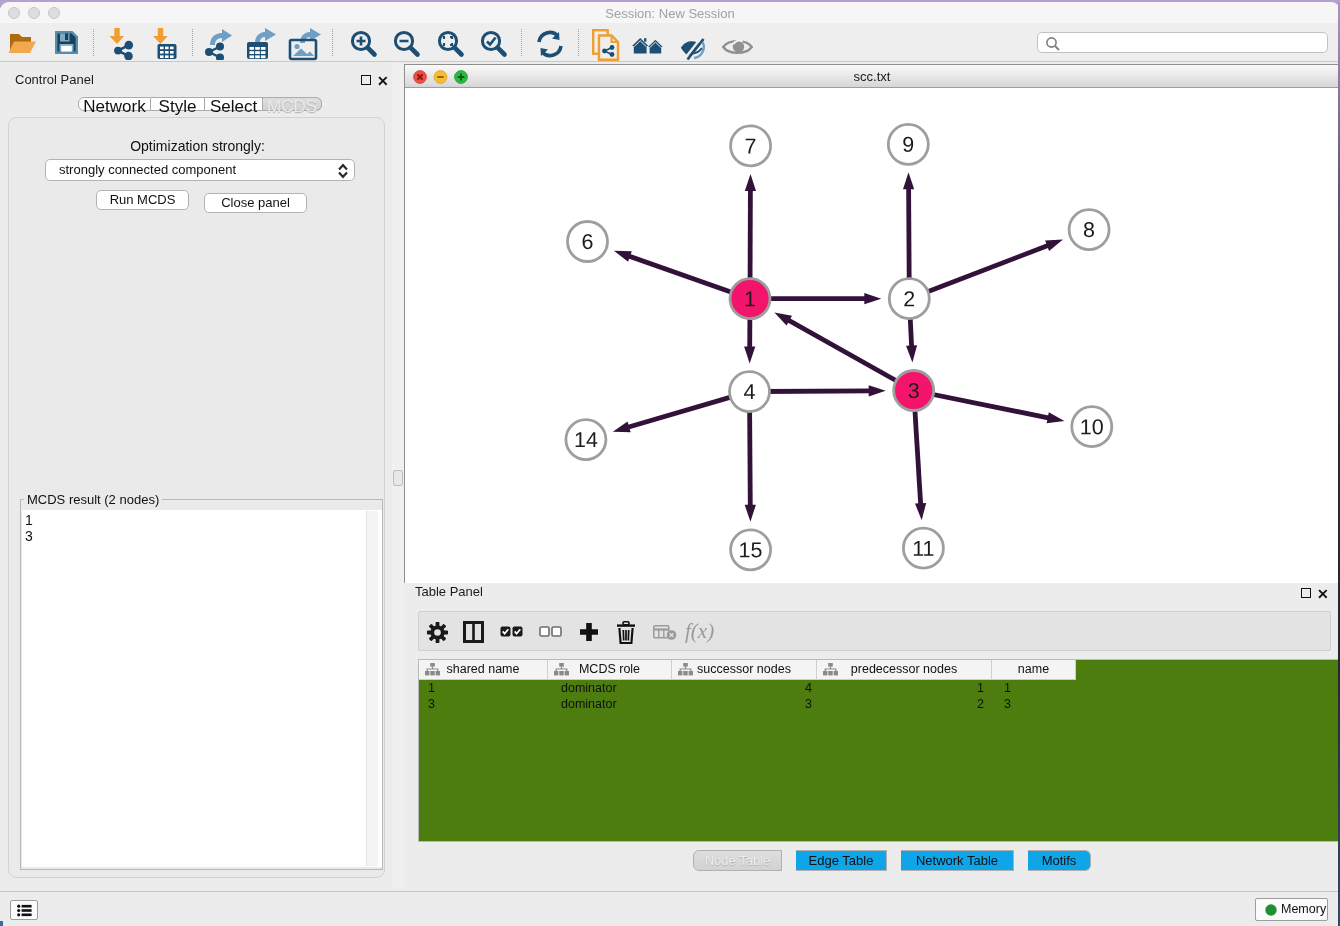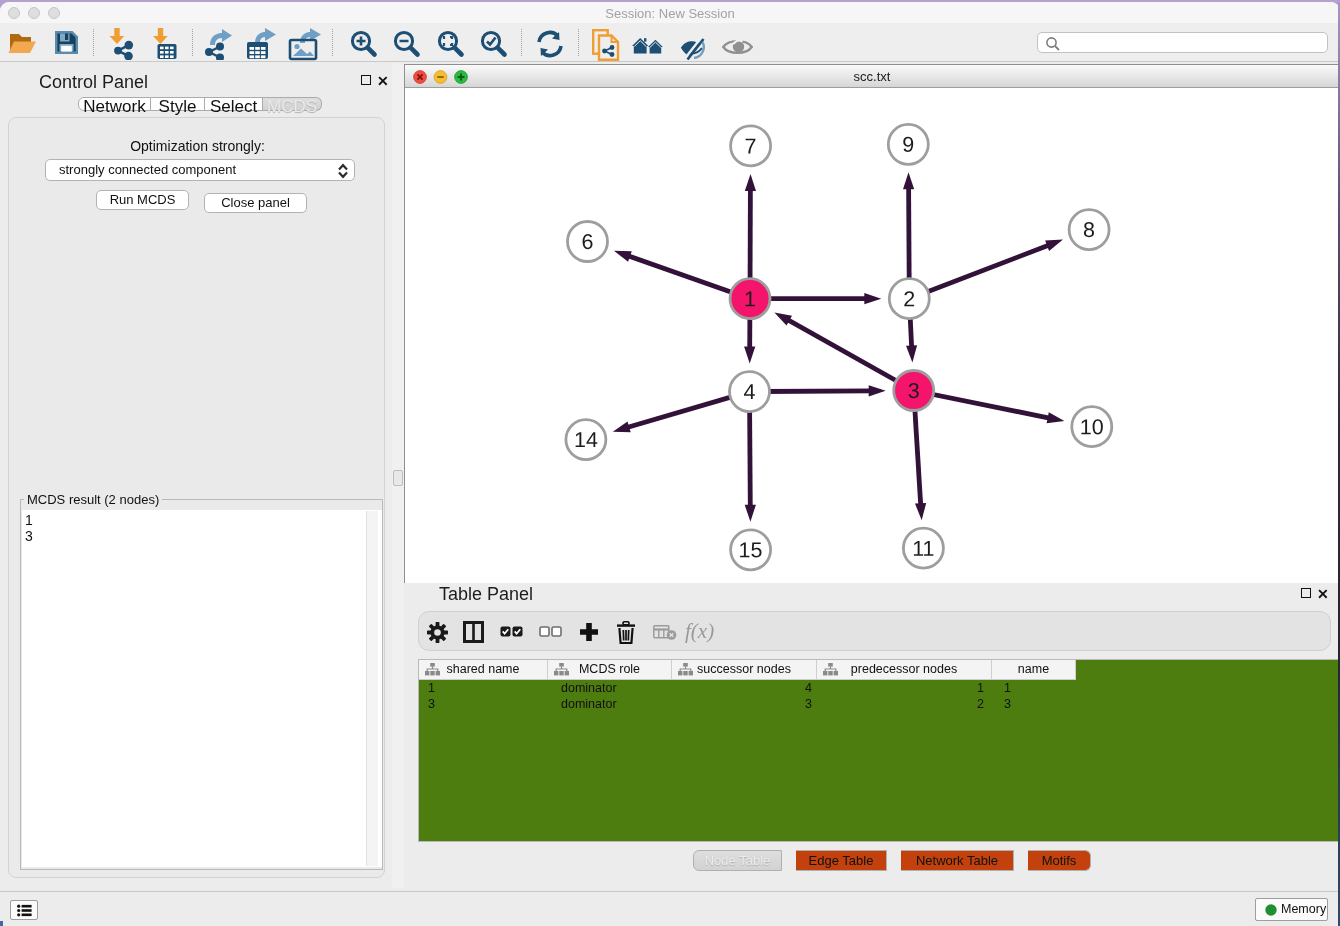--- a/index.html
+++ b/index.html
@@ -18,21 +18,21 @@
 
 #toolbar { position:absolute; left:0; top:21px; width:1340px; height:39px;
   background:#eeeeee; border-bottom:1px solid #c9c9c9; }
 .sep { position:absolute; top:6px; height:27px; width:0;
   border-left:1.6px dotted #a2a2a2; }
 .ticon { position:absolute; top:0; }
 #search { position:absolute; left:1037px; top:9px; width:291px; height:21px;
   background:#ffffff; border:1px solid #c2c2c2; border-radius:5px; }
 
 #cpanel { position:absolute; left:0; top:61px; width:392px; height:825px; background:#ececec; }
-.paneltitle { font-size:18px; color:#1c1c1c;margin-left:24px; }
+.paneltitle { font-size:13px; color:#1c1c1c; }
 .winbtn-sq { position:absolute; width:10px; height:10px; border:1.6px solid #111; }
 .winbtn-x { position:absolute; font-size:14px; font-weight:bold; color:#111; line-height:12px; }
 .tabbar { position:absolute; display:flex; }
 .tab { height:14px; background:#fff; border:1px solid #ababab; border-left:none;
   font-size:17px; color:#111; text-align:center; line-height:18px; }
 .tab.first { border-left:1px solid #ababab; border-radius:6px 0 0 6px; }
 .tab.last { border-radius:0 6px 6px 0; }
 .tab.gray { background:linear-gradient(#dedede,#d2d2d2); color:#ebebeb;
   text-shadow:0 1px 1px #b0b0b0; }
 #mcdspanel { position:absolute; left:8px; top:54px; width:377px; height:761px;
@@ -63,30 +63,30 @@
 #netwin { position:absolute; left:404px; top:62px; width:936px; height:527px;
   border:1px solid #8f8f8f; border-bottom:1px solid #cfcfcf; background:#fff; }
 #nettitle { position:absolute; left:0; top:0; width:934px; height:23px;
   background:linear-gradient(#fafafa,#d6d6d6); border-bottom:1px solid #9e9e9e; }
 #nettitletext { position:absolute; width:100%; top:4px; text-align:center;
   font-size:13px; color:#1a1a1a; }
 #netcanvas { position:absolute; left:0; top:23px; width:934px; height:502px; background:#fff; }
 
 #tpanel { position:absolute; left:404px; top:581px; width:936px; height:289px; background:#ececec; }
 #ttoolbar { position:absolute; left:14px; top:28px; width:913px; height:40px;
-  background:#e3e3e3; border:1px solid #d0d0d0; border-radius:11px; }
+  background:#e3e3e3; border:1px solid #d0d0d0; border-radius:2px; }
 #ttable { position:absolute; left:14px; top:76px; width:1088px; height:183px;
   background:#4d7c0f; border:1px solid #b9b9b9; }
 #thead { position:absolute; left:0; top:0; width:912px; height:19px; }
 .hcell { position:absolute; top:0; height:20px; border-right:1px solid #cfcfcf;
   background:#f4f4f4; border-bottom:1px solid #cbcbcb;
   font-size:12.5px; color:#111; text-align:center; line-height:19px; }
 .trow { position:absolute; font-size:12.5px; color:#111; line-height:16px; }
 .btabs { position:absolute; display:flex;gap:14px; }
-.btab { height:21px; background:#c2410c; border:1px solid #b0b0b0; border-left:none;
+.btab { height:21px; background:#0ea5e9; border:1px solid #b0b0b0; border-left:none;
   font-size:13px; color:#111; text-align:center; line-height:19px; }
 
 #statusbar { position:absolute; left:0; top:889px; width:1340px; height:37px;
   background:#ececec; border-top:1px solid #c9c9c9; }
 .sbtn { position:absolute; height:23px; background:#fbfbfb;
   border:1px solid #9e9e9e; border-radius:2px; }
 </style>
 </head>
 <body>
 <div id="win">

